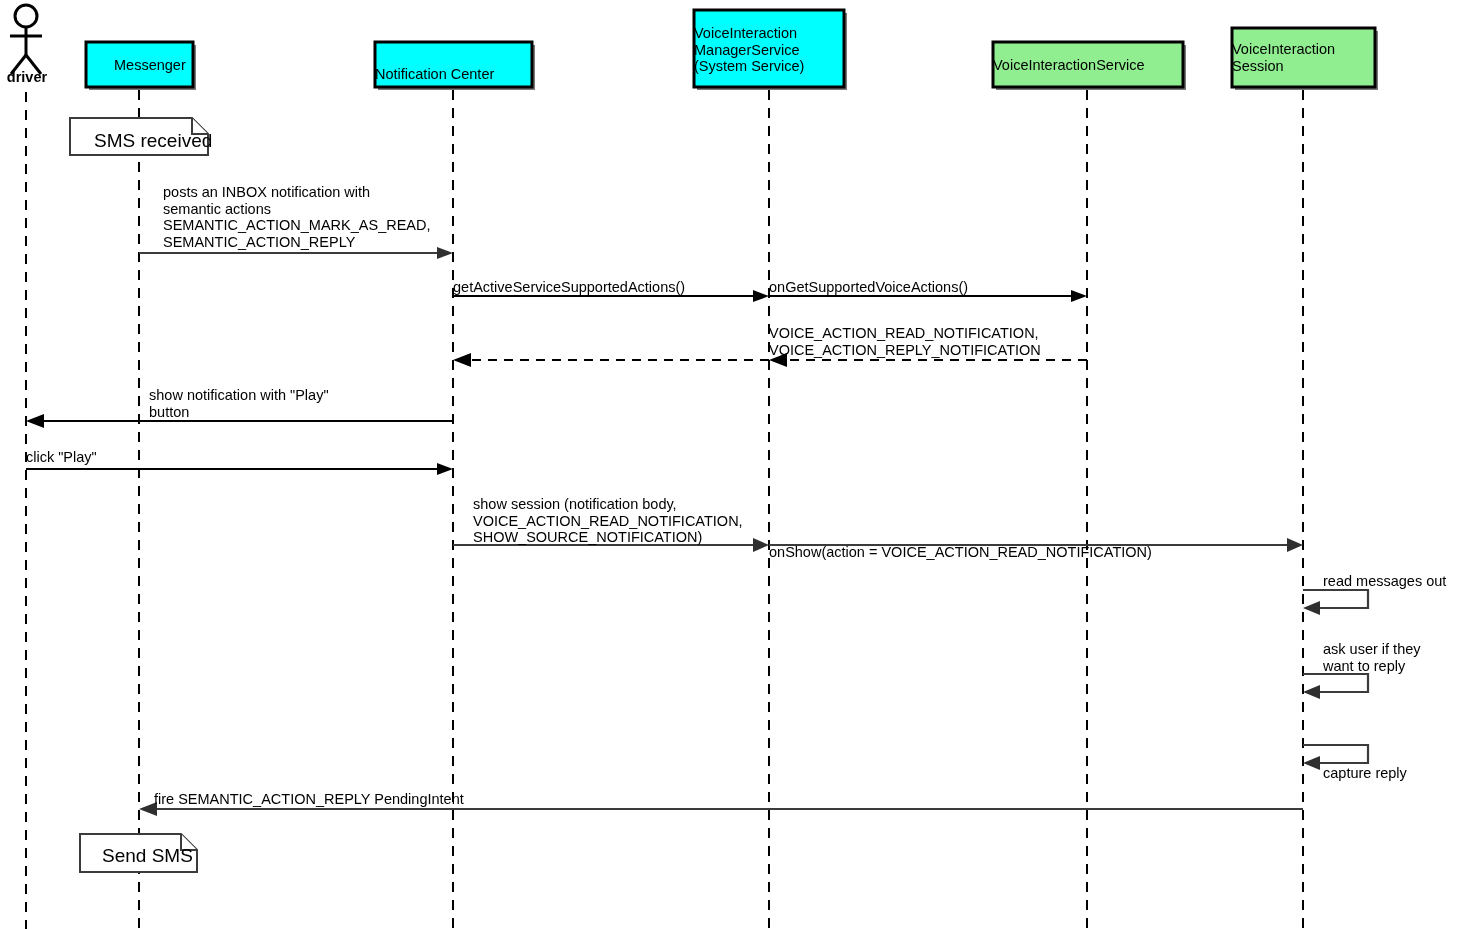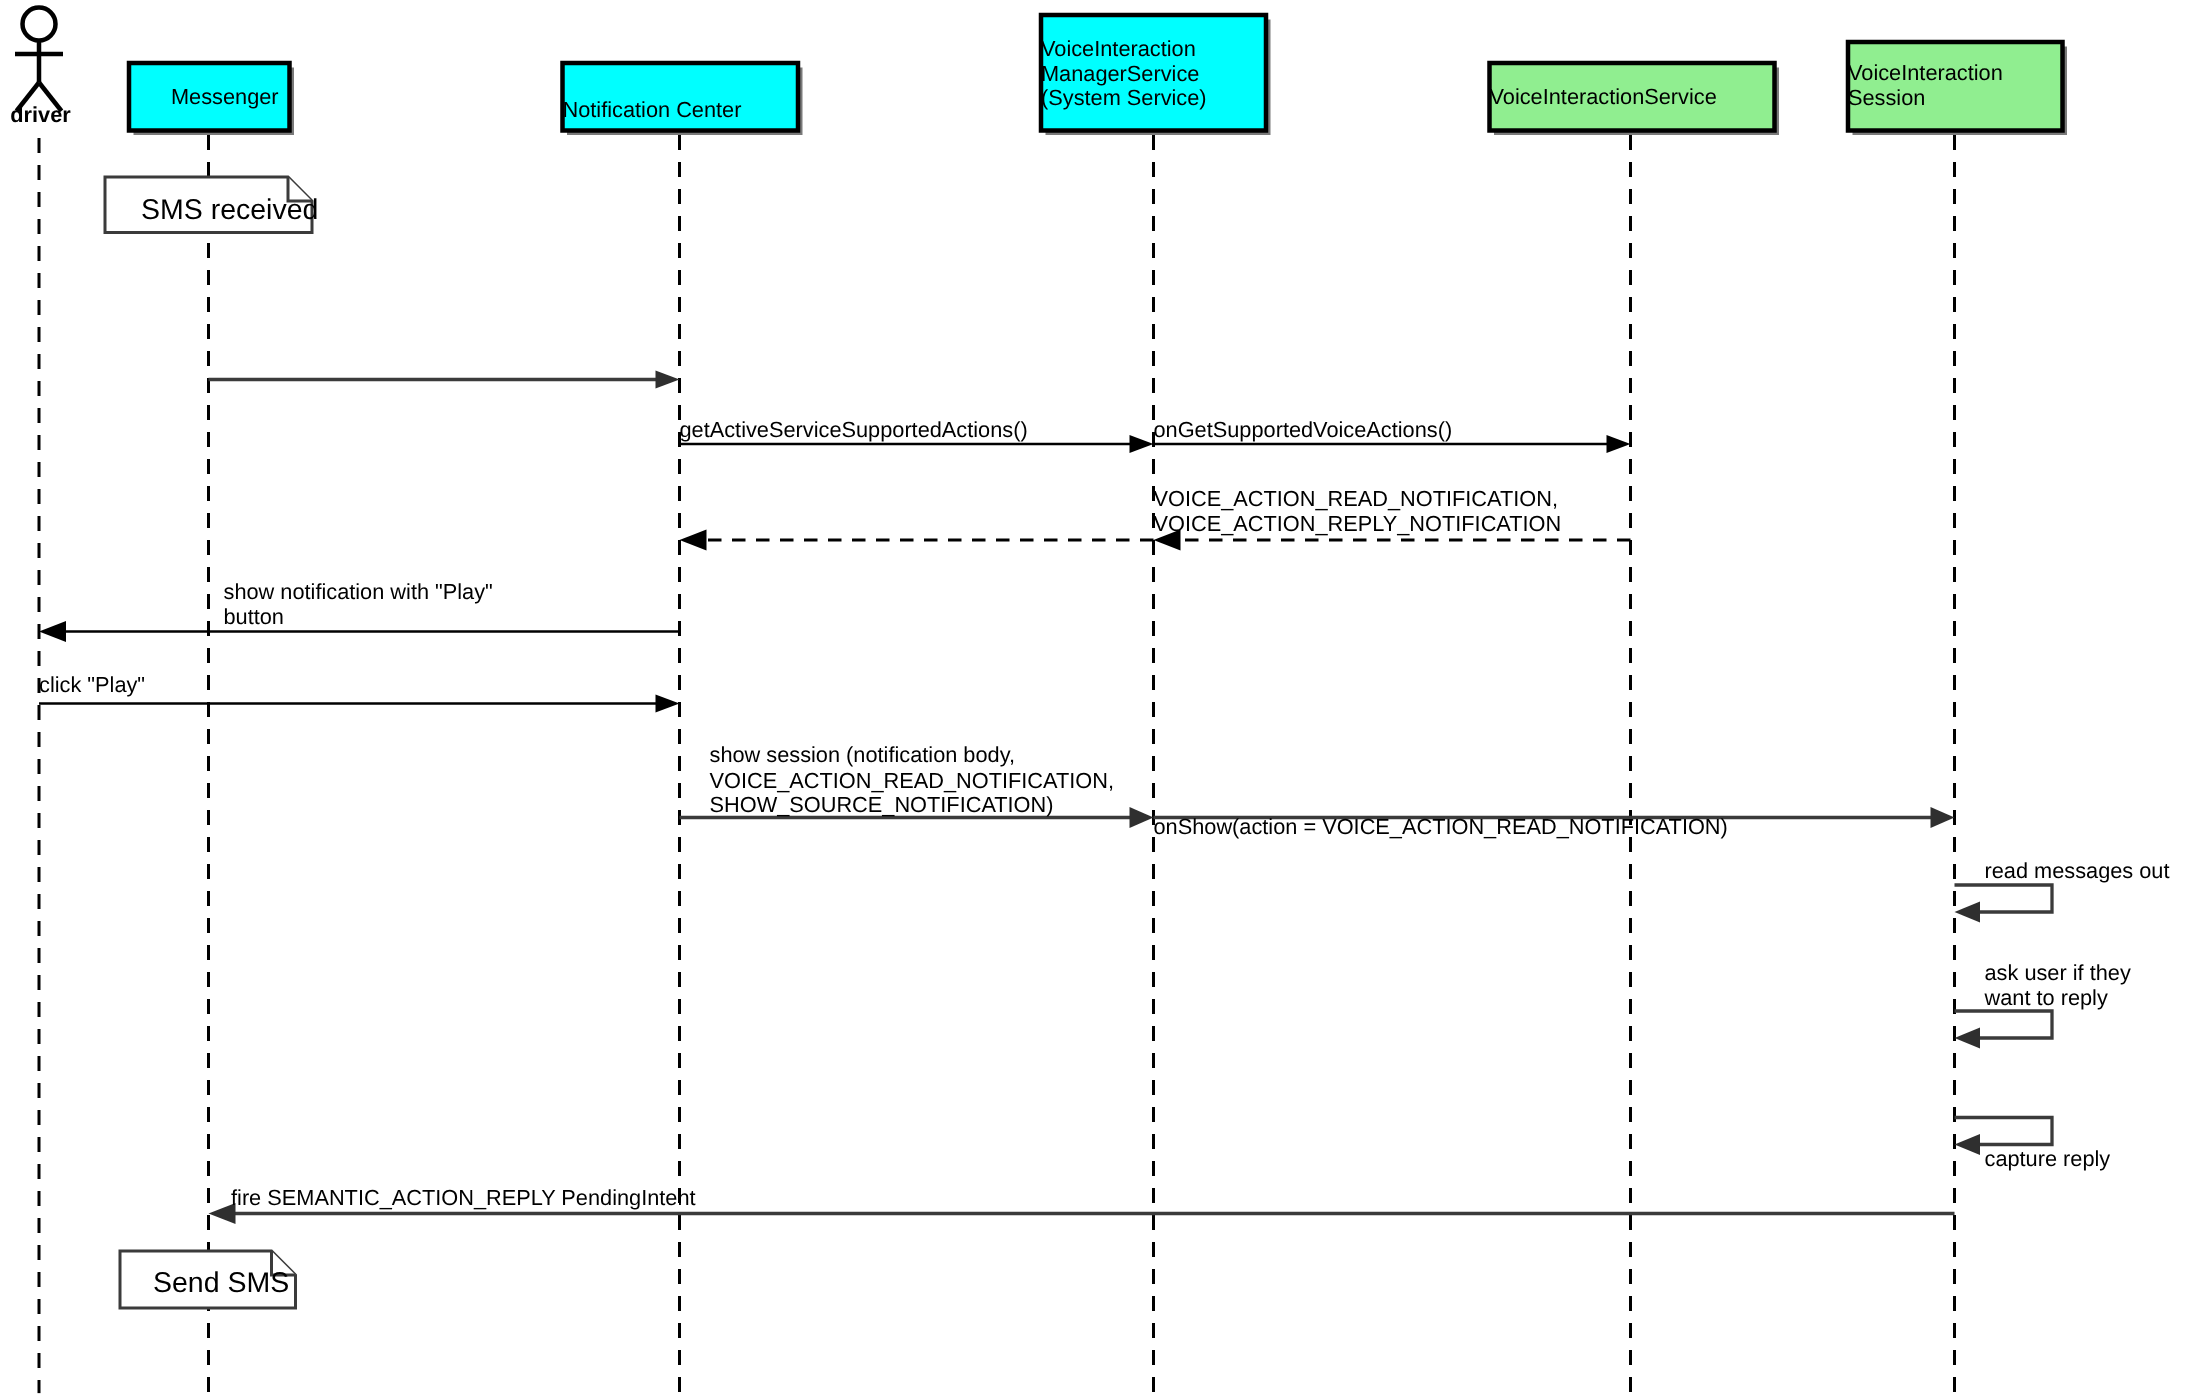--- a/index.html
+++ b/index.html
@@ -242,20 +242,21 @@
   <div class="msg-text center" style="left:694px; top:25px; width:150px;"><span>VoiceInteraction</span><br><span>ManagerService</span><br><span>(System Service)</span></div>
 
   <div class="msg-text center" style="left:993px; top:57px; width:230px;">VoiceInteractionService</div>
 
   <div class="msg-text center" style="left:1232px; top:41px; width:143px;"><span>VoiceInteraction</span><br><span>Session</span></div>
 
   <div class="note-text" style="left:94px; top:130px;">SMS received</div>
 
   <div class="note-text" style="left:102px; top:845px;">Send SMS</div>
 
+  <div class="msg-text" style="left:163px; top:184px;"><span>posts an INBOX notification with</span><br><span>semantic actions</span><br><span>SEMANTIC_ACTION_MARK_AS_READ,</span><br><span>SEMANTIC_ACTION_REPLY</span></div>
 
   <div class="msg-text center" style="left:453px; top:279px; width:316px;">getActiveServiceSupportedActions()</div>
 
   <div class="msg-text center" style="left:769px; top:279px; width:318px;">onGetSupportedVoiceActions()</div>
 
   <div class="msg-text center" style="left:769px; top:325px; width:318px;"><span>VOICE_ACTION_READ_NOTIFICATION,</span><br><span>VOICE_ACTION_REPLY_NOTIFICATION</span></div>
 
   <div class="msg-text" style="left:149px; top:387px;"><span>show notification with "Play"</span><br><span>button</span></div>
 
   <div class="msg-text center" style="left:26px; top:449px; width:427px;">click "Play"</div>

